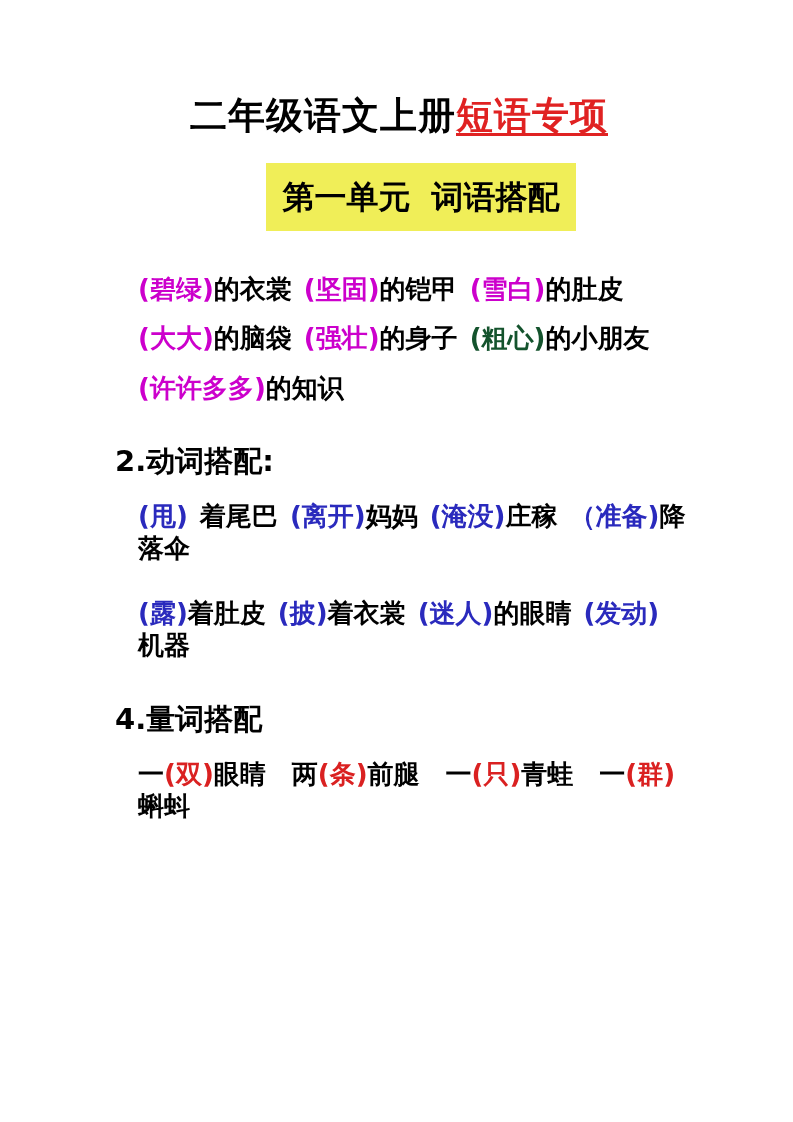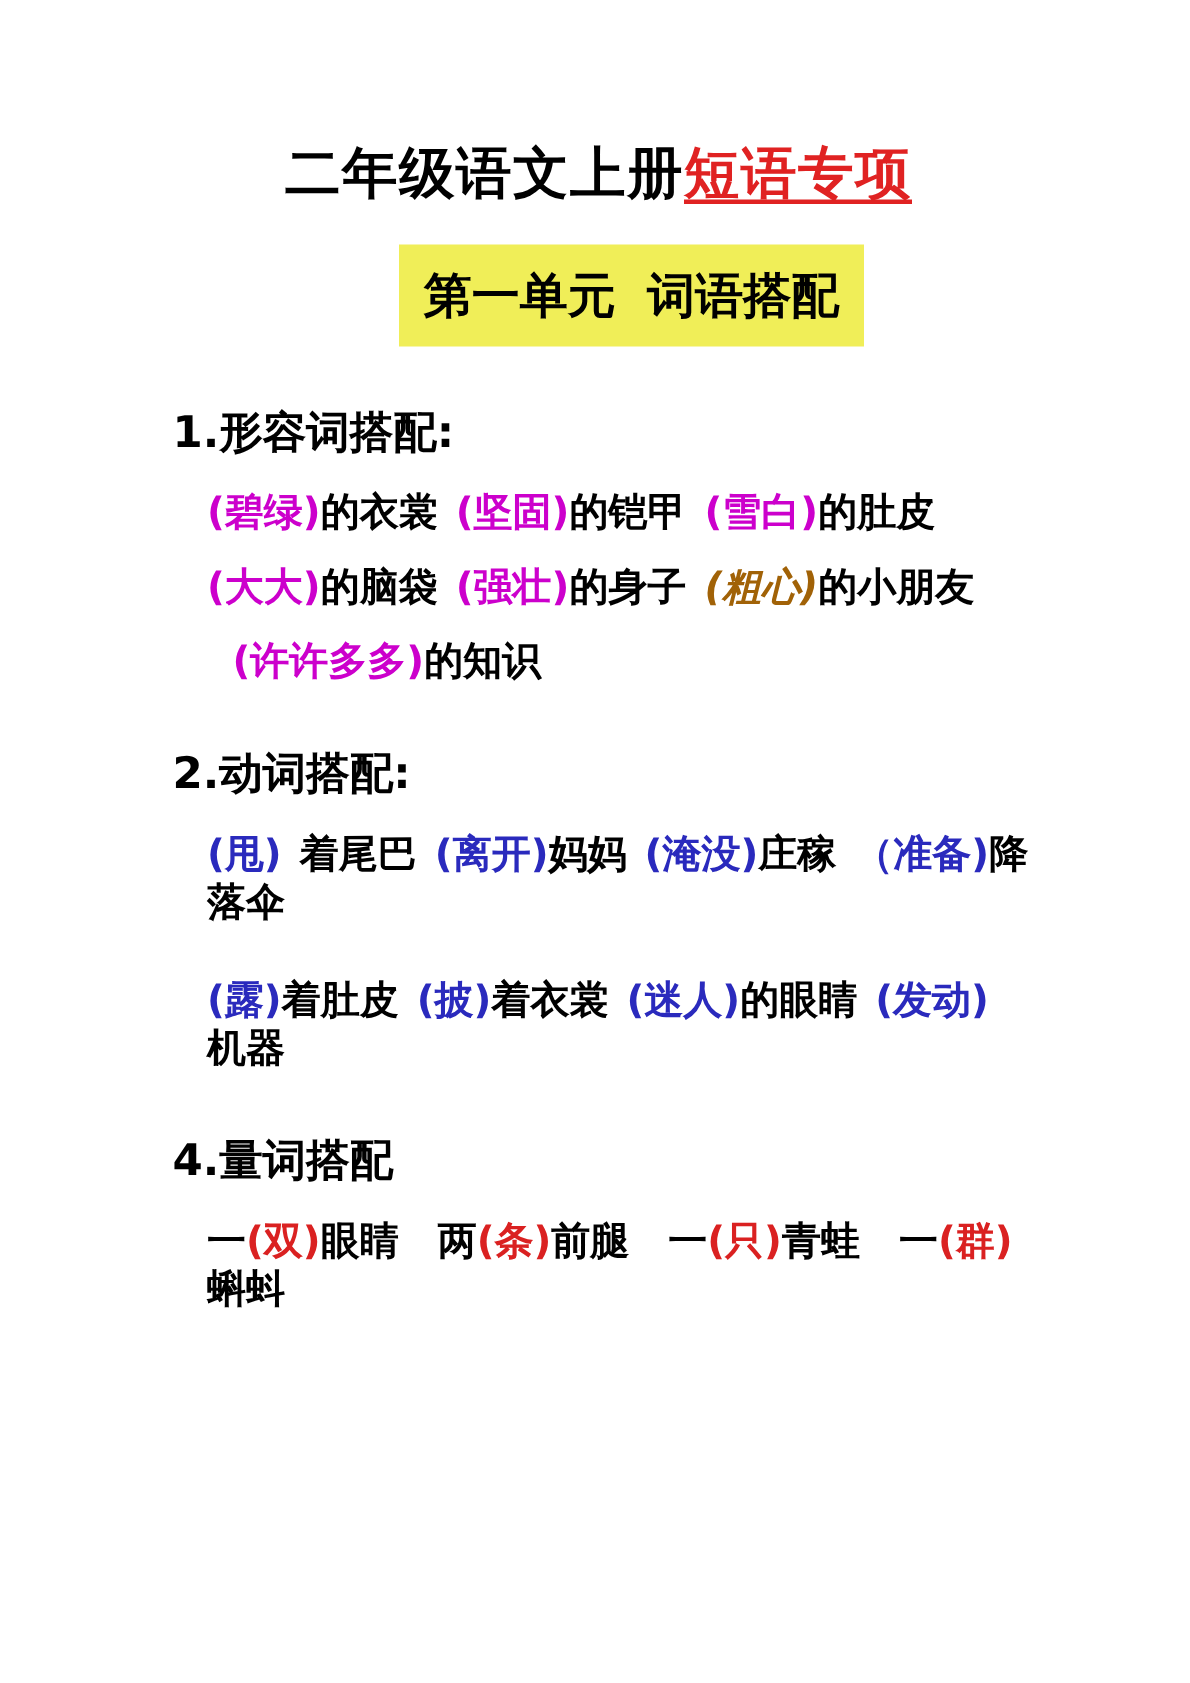--- a/index.html
+++ b/index.html
@@ -69,24 +69,23 @@
 
 <div class="page">
   <h1 class="title"><span>二年级语文上册</span><span class="title-emphasis" style="color: rgb(224, 34, 34); text-decoration-color: rgb(224, 34, 34);">短语专项</span></h1>
 
   <div class="banner-wrap">
     <div class="banner" style="background-color: rgb(240, 238, 88); margin-left: 44px;">第一单元 词语搭配</div>
   </div>
 
   <div id="sections">
       <section class="section">
-        <h2 class="heading">1.形容词搭配:</h2>
         <p class="line"><span style="color: rgb(204, 0, 204);">(碧绿)</span><span style="color: rgb(0, 0, 0);">的衣裳 </span><span style="color: rgb(204, 0, 204); margin-top: 28px;">(坚固)</span><span style="color: rgb(0, 0, 0);">的铠甲 </span><span style="color: rgb(204, 0, 204);">(雪白)</span><span style="color: rgb(0, 0, 0);">的肚皮</span></p>
-        <p class="line"><span style="color: rgb(204, 0, 204);">(大大)</span><span style="color: rgb(0, 0, 0);">的脑袋 </span><span style="color: rgb(204, 0, 204);">(强壮)</span><span style="color: rgb(0, 0, 0);">的身子 </span><span style="color: #a16207; font-style: italic;">(粗心)</span><span style="color: rgb(0, 0, 0);">的小朋友</span></p>
-        <p class="line"><span style="color: rgb(204, 0, 204); margin-left: 17px;">(许许多多)</span><span style="color: rgb(0, 0, 0);">的知识</span></p>
+        <p class="line"><span style="color: rgb(204, 0, 204);">(大大)</span><span style="color: rgb(0, 0, 0);">的脑袋 </span><span style="color: rgb(204, 0, 204);">(强壮)</span><span style="color: rgb(0, 0, 0);">的身子 </span><span style="color: #14532d;">(粗心)</span><span style="color: rgb(0, 0, 0);">的小朋友</span></p>
+        <p class="line"><span style="color: rgb(204, 0, 204);">(许许多多)</span><span style="color: rgb(0, 0, 0);">的知识</span></p>
       </section>
       <section class="section">
         <h2 class="heading">2.动词搭配:</h2>
         <p class="line"><span style="color: rgb(42, 42, 189);">(甩)</span><span style="color: rgb(0, 0, 0);"> 着尾巴 </span><span style="color: rgb(42, 42, 189);">(离开)</span><span style="color: rgb(0, 0, 0);">妈妈 </span><span style="color: rgb(42, 42, 189);">(淹没)</span><span style="color: rgb(0, 0, 0);">庄稼 </span><span style="color: rgb(42, 42, 189);">（准备)</span><span style="color: rgb(0, 0, 0);">降落伞</span></p>
         <p class="line"><span style="color: rgb(42, 42, 189);">(露)</span><span style="color: rgb(0, 0, 0);">着肚皮 </span><span style="color: rgb(42, 42, 189);">(披)</span><span style="color: rgb(0, 0, 0);">着衣裳 </span><span style="color: rgb(42, 42, 189);">(迷人)</span><span style="color: rgb(0, 0, 0);">的眼睛 </span><span style="color: rgb(42, 42, 189);">(发动)</span><span style="color: rgb(0, 0, 0);"> 机器</span></p>
       </section>
       <section class="section">
         <h2 class="heading">4.量词搭配</h2>
         <p class="line"><span style="color: rgb(0, 0, 0);">一</span><span style="color: rgb(218, 33, 33);">(双)</span><span style="color: rgb(0, 0, 0);">眼睛　</span><span style="color: rgb(0, 0, 0);">两</span><span style="color: rgb(218, 33, 33);">(条)</span><span style="color: rgb(0, 0, 0);">前腿　</span><span style="color: rgb(0, 0, 0);">一</span><span style="color: rgb(218, 33, 33);">(只)</span><span style="color: rgb(0, 0, 0);">青蛙　</span><span style="color: rgb(0, 0, 0);">一</span><span style="color: rgb(218, 33, 33);">(群)</span><span style="color: rgb(0, 0, 0);">蝌蚪</span></p>
       </section>

